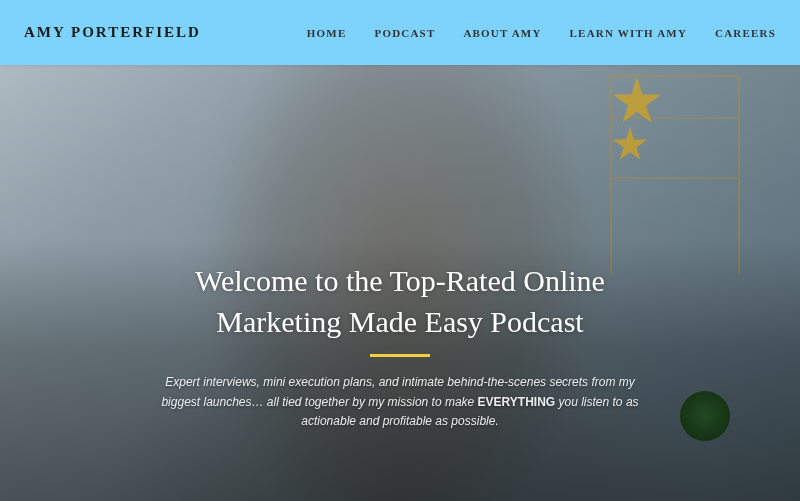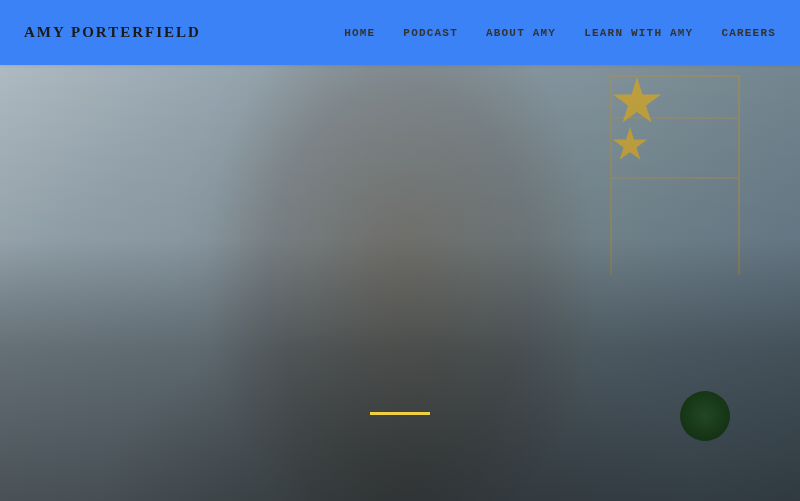--- a/index.html
+++ b/index.html
@@ -15,21 +15,21 @@
       overflow: hidden;
     }
 
     
     #header {
       position: absolute;
       top: 0;
       left: 0;
       width: 800px;
       height: 65px;
-      background: #3b82f6;
+      background: #7dd3fc;
       display: flex;
       align-items: center;
       justify-content: space-between;
       padding: 0 24px;
       z-index: 10;
       box-shadow: 0 1px 3px rgba(0,0,0,0.08);
     }
 
     #logo {
       font-family: 'Georgia', serif;
@@ -41,21 +41,21 @@
       white-space: nowrap;
     }
 
     #nav {
       display: flex;
       align-items: center;
       gap: 28px;
     }
 
     .nav-item {
-      font-family: Liberation Mono, monospace;
+      font-family: Liberation Serif, serif;
       font-size: 11px;
       font-weight: 600;
       letter-spacing: 1.2px;
       color: #333333;
       text-transform: uppercase;
       cursor: pointer;
       white-space: nowrap;
     }
 
     
@@ -254,17 +254,22 @@
 
   <div id="plant"></div>
 
   <div id="person-area"></div>
 
   <div id="hero-photo-layer"></div>
 
   <div id="hero-overlay"></div>
 
   <div id="hero-content">
+    <h1 id="hero-title">Welcome to the Top-Rated Online Marketing Made Easy Podcast</h1>
 
     <div id="hero-underline"></div>
 
+    <p id="hero-subtitle">
+      Expert interviews, mini execution plans, and intimate behind-the-scenes secrets from my biggest launches…
+      all tied together by my mission to make <em>EVERYTHING</em> you listen to as actionable and profitable as possible.
+    </p>
   </div>
 </section>
 
 </body></html>

